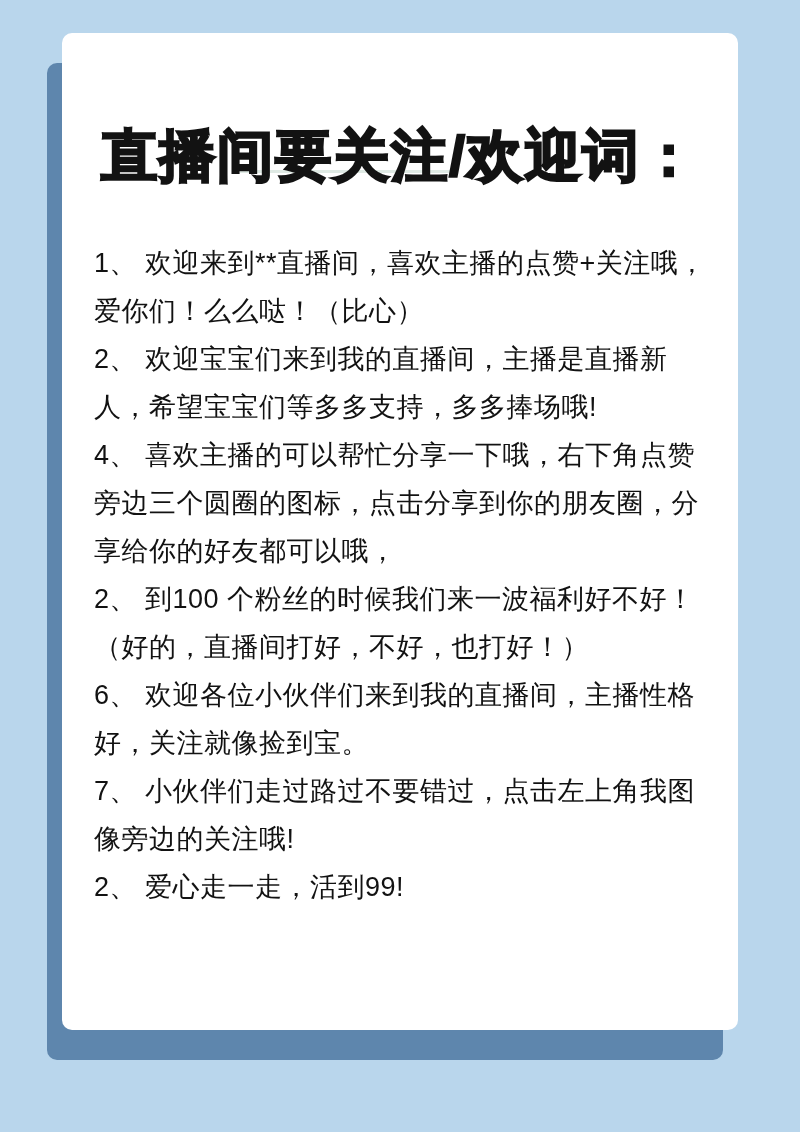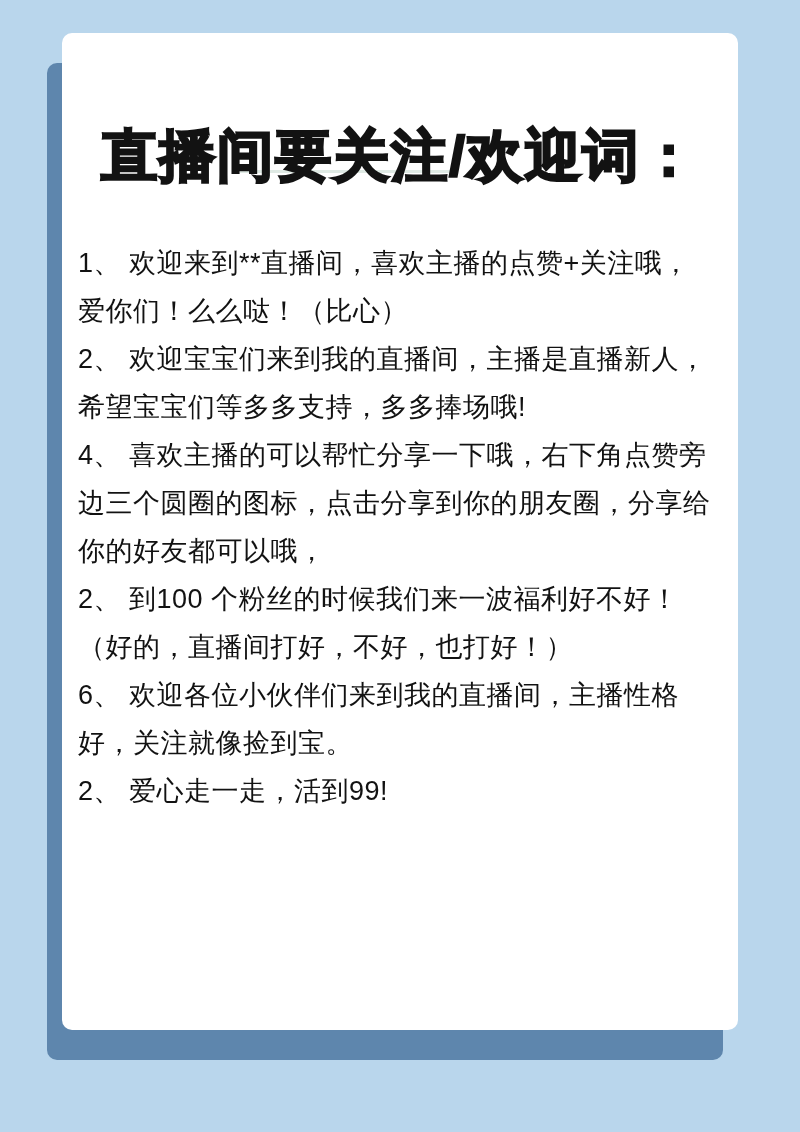--- a/index.html
+++ b/index.html
@@ -51,21 +51,21 @@
     font-size: 56px;
     line-height: 70px;
     font-weight: 900;
     letter-spacing: 2px;
     color: var(--ink);
     -webkit-text-stroke: 2.5px var(--ink);
     white-space: nowrap;
   }
   .phrase-list {
     margin-top: 48px;
-    padding: 0 21px 0 16px;
+    padding: 0 21px 0 32px;
     font-size: 27px;
     line-height: 48px;
     letter-spacing: 0.5px;
     text-align: left;
   }
   .phrase-list p {
     margin: 0;
     word-break: break-all;
     overflow-wrap: anywhere;
   }
@@ -76,15 +76,16 @@
 <div class="card">
   <div class="title-line"></div>
   <h1 class="poster-title">直播间要关注/欢迎词：</h1>
 
   <div class="phrase-list">
     <p>1、 欢迎来到**直播间，喜欢主播的点赞+关注哦，爱你们！么么哒！（比心）</p>
     <p>2、 欢迎宝宝们来到我的直播间，主播是直播新人，希望宝宝们等多多支持，多多捧场哦!</p>
     <p>4、 喜欢主播的可以帮忙分享一下哦，右下角点赞旁边三个圆圈的图标，点击分享到你的朋友圈，分享给你的好友都可以哦，</p>
     <p>2、 到100 个粉丝的时候我们来一波福利好不好！（好的，直播间打好，不好，也打好！）</p>
     <p>6、 欢迎各位小伙伴们来到我的直播间，主播性格好，关注就像捡到宝。</p>
+    <p>7、 小伙伴们走过路过不要错过，点击左上角我图像旁边的关注哦!</p>
     <p>2、 爱心走一走，活到99!</p>
   </div>
 </div>
 
 </body></html>

